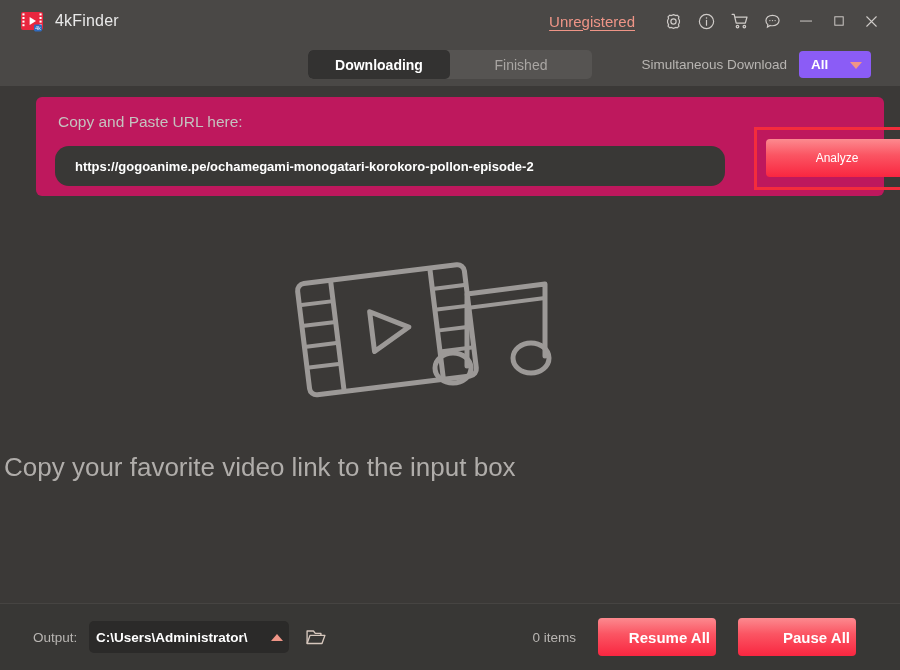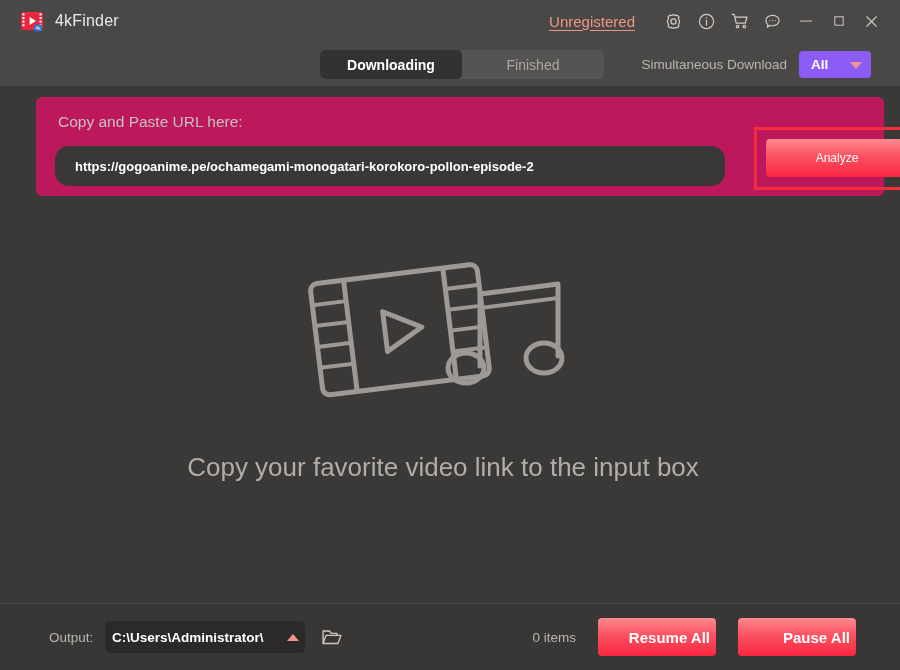--- a/index.html
+++ b/index.html
@@ -71,21 +71,21 @@
 
   
   #toolrow {
     position: absolute;
     left: 0; top: 42px;
     width: 900px; height: 44px;
     background: #4a4846;
   }
   #tabs {
     position: absolute;
-    left: 320px; top: 8px;
+    left: 308px; top: 8px;
     width: 284px; height: 29px;
     background: #565452;
     border-radius: 5px;
     display: flex;
     overflow: hidden;
   }
   .tab {
     flex: 1 1 50%;
     display: flex;
     align-items: center;
@@ -190,23 +190,22 @@
     background: linear-gradient(180deg, #fc8a8f 0%, #fb5563 42%, #f92640 100%);
     color: #ffffff;
     font-family: "Liberation Sans", sans-serif;
     font-size: 12px;
     cursor: pointer;
   }
 
   
   #empty-state {
     position: absolute;
-    left: 17px; top: 250px;
+    left: 4px; top: 250px;
     width: 852px;
-    text-align: center;
   }
   #empty-art {
     height: 160px;
     display: flex;
     align-items: center;
     justify-content: center;
   }
   #empty-text {
     margin-top: 42px;
     color: #b0adaa;
@@ -220,21 +219,21 @@
     width: 900px; height: 67px;
     background: #383735;
     border-top: 1px solid #464442;
     box-sizing: border-box;
     display: flex;
     align-items: center;
   }
   #output-label {
     color: #b8b5b2;
     font-size: 13.5px;
-    margin-left: 49px;
+    margin-left: 33px;
   }
   #output-select {
     margin-left: 12px;
     width: 200px; height: 32px;
     background: #2b2a29;
     border-radius: 5px;
     display: flex;
     align-items: center;
     justify-content: center;
     cursor: pointer;

